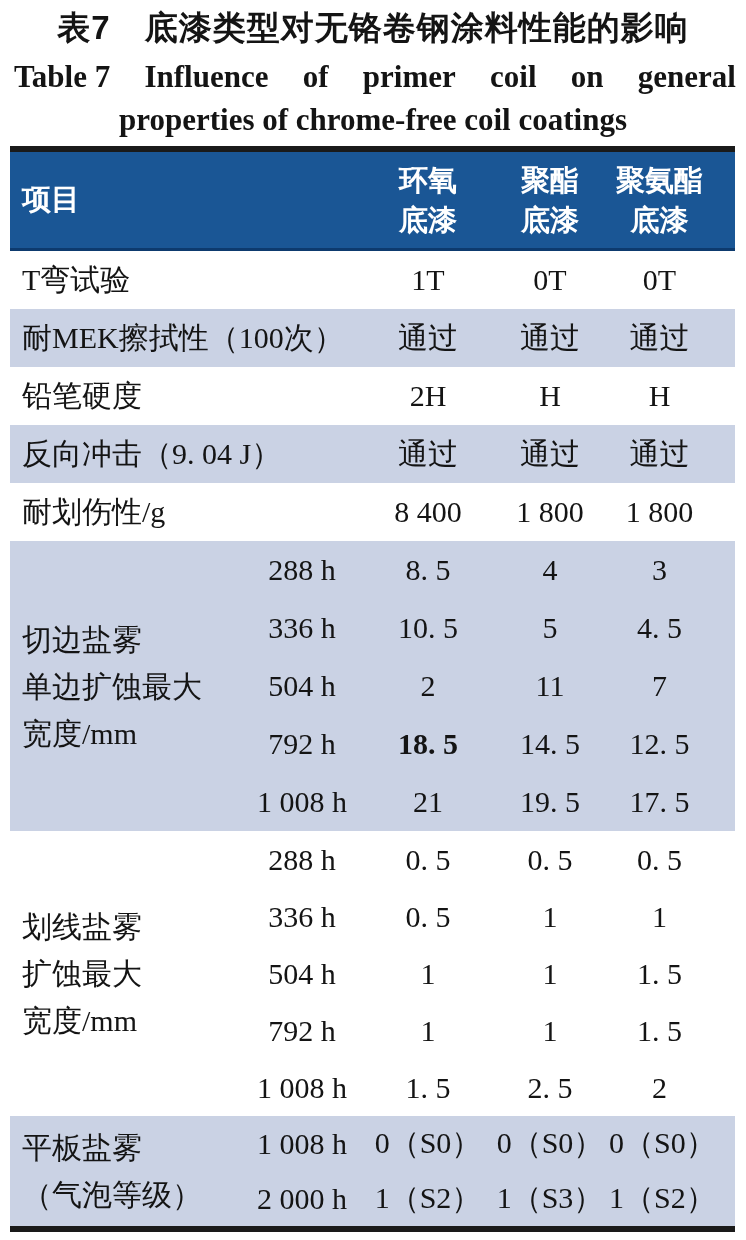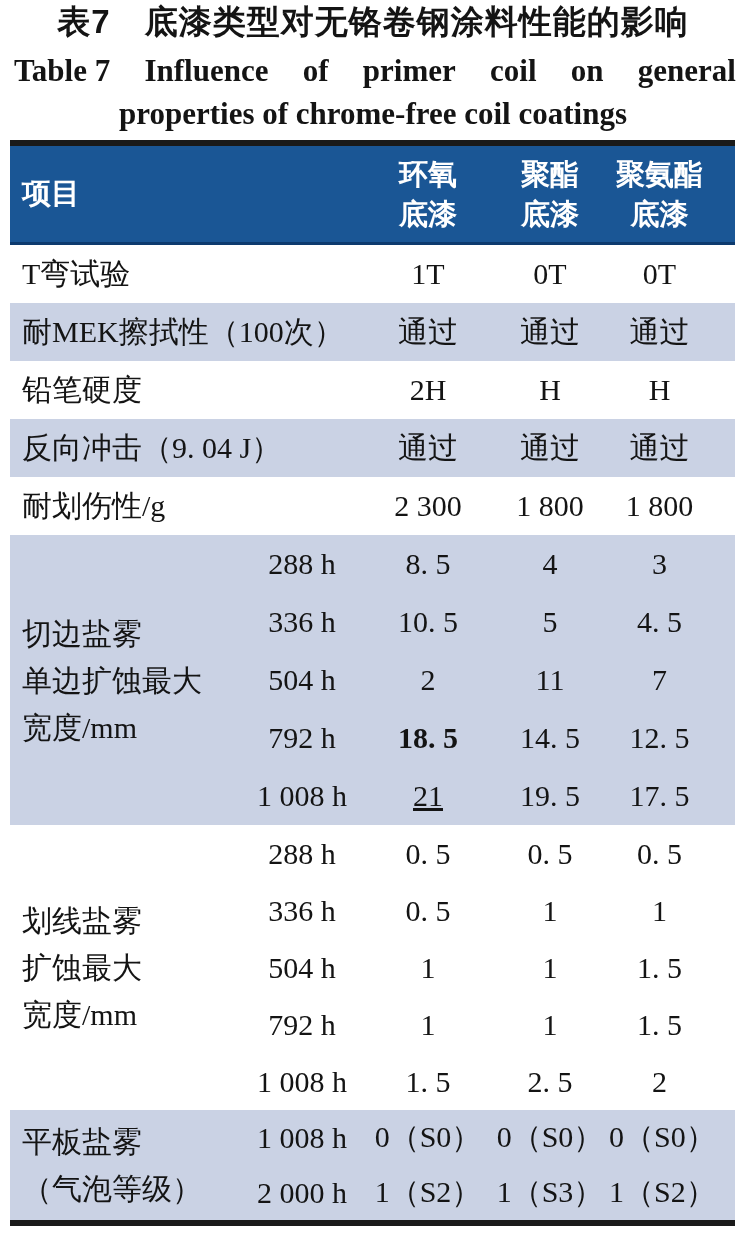--- a/index.html
+++ b/index.html
@@ -10,21 +10,21 @@
     --ink:#141414;
   }
   *{margin:0;padding:0;box-sizing:border-box;}
   html,body{background:#ffffff;}
   body{
     width:746px;height:1240px;overflow:hidden;
     font-family:"Liberation Serif","DejaVu Serif",serif;
     color:var(--ink);
   }
   
-  .caption{}
+  .caption{padding-top:6px;}
   .cap-zh{
     text-align:center;font-weight:bold;font-size:33px;line-height:44px;
     font-family:"Liberation Sans","DejaVu Sans",sans-serif;letter-spacing:1px;
   }
   .cap-en-justified{
     display:flex;justify-content:space-between;align-items:baseline;
     padding:6px 10px 0 14px;
     font-weight:bold;font-size:31px;line-height:42px;
     font-family:"Liberation Serif","DejaVu Serif",serif;
   }
@@ -115,21 +115,21 @@
           <div class="cell val" style="grid-column: 5;">H</div>
         </div>
         <div class="grid section shaded simple">
           <div class="cell label">反向冲击（9. 04 J）</div>
           <div class="cell val" style="grid-column: 3;">通过</div>
           <div class="cell val" style="grid-column: 4;">通过</div>
           <div class="cell val" style="grid-column: 5;">通过</div>
         </div>
         <div class="grid section simple">
           <div class="cell label">耐划伤性/g</div>
-          <div class="cell val" style="grid-column: 3;">2 300</div>
+          <div class="cell val" style="grid-column: 3;">8 400</div>
           <div class="cell val" style="grid-column: 4;">1 800</div>
           <div class="cell val" style="grid-column: 5;">1 800</div>
         </div>
         <div class="grid section shaded group" style="grid-auto-rows: 58px;">
           <div class="cell glabel" style="grid-row: 1 / span 5;">
             <div>切边盐雾</div>
             <div>单边扩蚀最大</div>
             <div>宽度/mm</div>
           </div>
           <div class="cell val" style="grid-area: 1 / 2;">288 h</div>
@@ -142,21 +142,21 @@
           <div class="cell val" style="grid-area: 2 / 5;">4. 5</div>
           <div class="cell val" style="grid-area: 3 / 2;">504 h</div>
           <div class="cell val" style="grid-area: 3 / 3;">2</div>
           <div class="cell val" style="grid-area: 3 / 4;">11</div>
           <div class="cell val" style="grid-area: 3 / 5;">7</div>
           <div class="cell val" style="grid-area: 4 / 2;">792 h</div>
           <div class="cell val" style="grid-area: 4 / 3; font-weight: bold;">18. 5</div>
           <div class="cell val" style="grid-area: 4 / 4;">14. 5</div>
           <div class="cell val" style="grid-area: 4 / 5;">12. 5</div>
           <div class="cell val" style="grid-area: 5 / 2;">1 008 h</div>
-          <div class="cell val" style="grid-area: 5 / 3; text-decoration: underline;">21</div>
+          <div class="cell val" style="grid-area: 5 / 3;">21</div>
           <div class="cell val" style="grid-area: 5 / 4;">19. 5</div>
           <div class="cell val" style="grid-area: 5 / 5;">17. 5</div>
         </div>
         <div class="grid section group" style="grid-auto-rows: 57px;">
           <div class="cell glabel" style="grid-row: 1 / span 5;">
             <div>划线盐雾</div>
             <div>扩蚀最大</div>
             <div>宽度/mm</div>
           </div>
           <div class="cell val" style="grid-area: 1 / 2;">288 h</div>

